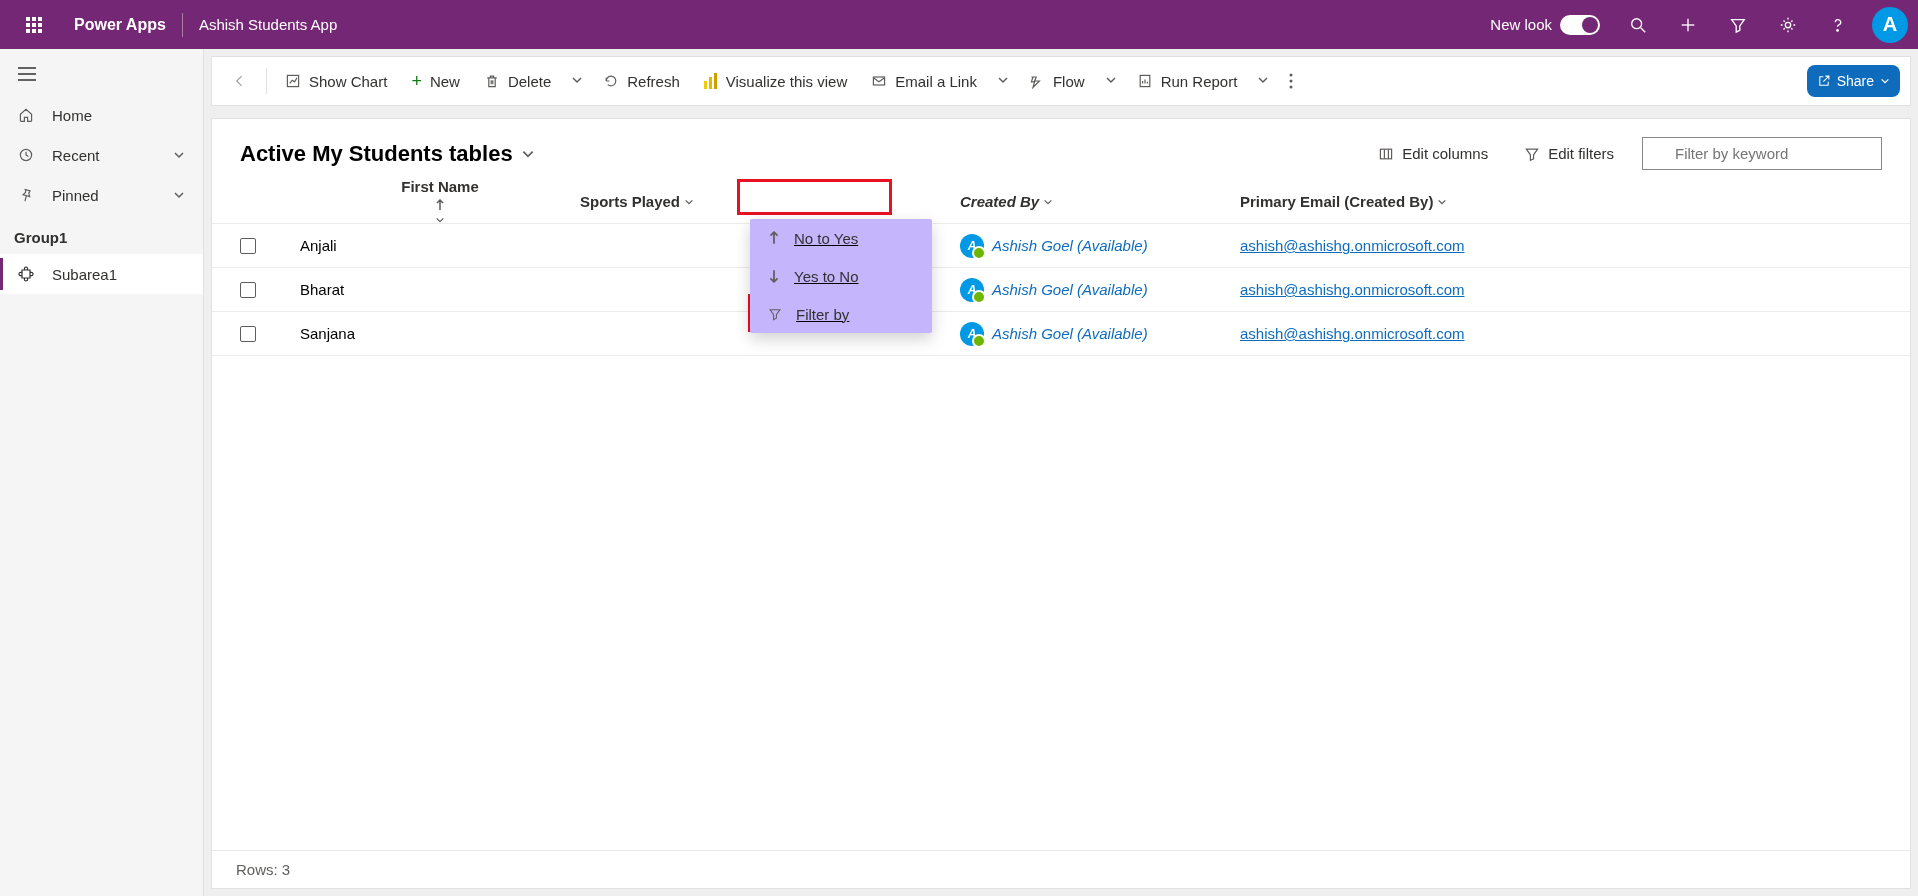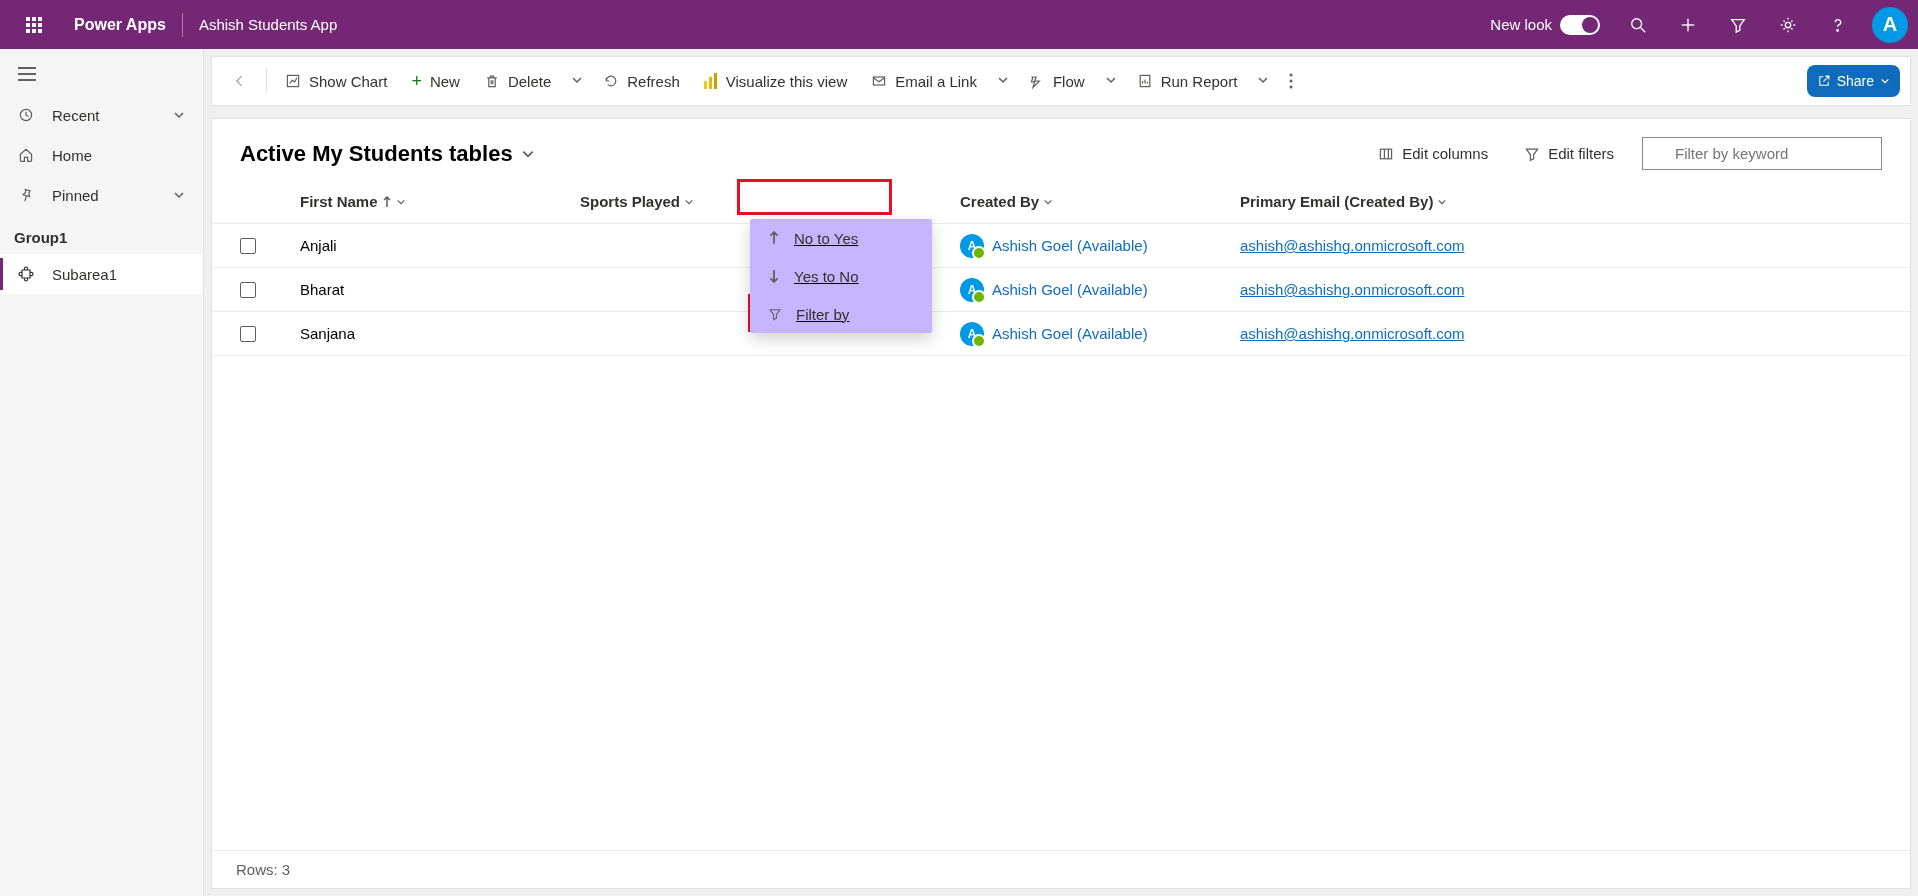--- a/index.html
+++ b/index.html
@@ -51,23 +51,23 @@
 .head-btn { display:flex; align-items:center; gap:8px; font-size:15px; color:#323130; cursor:pointer; padding:6px 8px; }
 .filter-input { width:240px; height:33px; border:1px solid #8a8886; padding:0 10px 0 32px; font-size:15px; position:relative; }
 .filter-wrap { position:relative; }
 .filter-wrap .sico { position:absolute; left:10px; top:8px; color:#605e5c; }
 
 
 .table { width:100%; }
 .thead { display:flex; align-items:center; height:44px; border-bottom:1px solid #edebe9; padding:0 28px; }
 .th { font-size:15px; font-weight:600; color:#323130; display:flex; align-items:center; gap:4px; cursor:pointer; }
 .col-check { width:60px; }
-.col-first { width:280px; padding-left:0; }
+.col-first { width:280px; padding-left:0;flex-direction:column; }
 .col-sports { width:380px; }
-.col-created { width:280px; }
+.col-created { width:280px;font-style:italic; }
 .col-email { flex:1; }
 .trow { display:flex; align-items:center; height:44px; border-bottom:1px solid #edebe9; padding:0 28px; font-size:15px; }
 .checkbox { width:16px; height:16px; border:1px solid #605e5c; border-radius:2px; }
 .user-cell { display:flex; align-items:center; gap:8px; color:#0f6cbd; }
 .user-ava { width:24px; height:24px; border-radius:50%; background:#0099e5; display:flex; align-items:center; justify-content:center; color:#fff; font-size:12px; font-weight:700; position:relative; }
 .user-ava::after { content:""; position:absolute; right:-2px; bottom:-2px; width:10px; height:10px; background:#6bb700; border:2px solid #fff; border-radius:50%; }
 .email-link { color:#0f6cbd;text-decoration:underline; }
 
 
 .redbox { position:absolute; border:3px solid #e81123; pointer-events:none; }
@@ -147,36 +147,36 @@
     <div class="hamburger">
       <svg width="18" height="14" viewBox="0 0 18 14" stroke="#323130" stroke-width="1.5">
           <line x1="0" y1="1" x2="18" y2="1"></line>
           <line x1="0" y1="7" x2="18" y2="7"></line>
           <line x1="0" y1="13" x2="18" y2="13"></line>
         </svg>
     </div>
     <div class="nav-item">
       <span class="ico">
           <svg width="16" height="16" viewBox="0 0 20 20" fill="none" stroke="#605e5c" stroke-width="1.5">
+            <path d="M3 9l7-6 7 6v8a1 1 0 0 1-1 1h-4v-5H8v5H4a1 1 0 0 1-1-1V9z"></path>
+          </svg>
+        </span>
+      <span>Home</span>
+    </div>
+    <div class="nav-item">
+      <span class="ico">
+          <svg width="16" height="16" viewBox="0 0 20 20" fill="none" stroke="#605e5c" stroke-width="1.5">
             <circle cx="10" cy="10" r="7"></circle>
             <path d="M10 6v4l3 2"></path>
           </svg>
         </span>
       <span>Recent</span>
       <span class="chev"><svg width="12" height="12" viewBox="0 0 12 12" fill="none" stroke="#605e5c" stroke-width="1.5">
             <path d="M2 4l4 4 4-4"></path>
           </svg></span>
-    </div>
-    <div class="nav-item">
-      <span class="ico">
-          <svg width="16" height="16" viewBox="0 0 20 20" fill="none" stroke="#605e5c" stroke-width="1.5">
-            <path d="M3 9l7-6 7 6v8a1 1 0 0 1-1 1h-4v-5H8v5H4a1 1 0 0 1-1-1V9z"></path>
-          </svg>
-        </span>
-      <span>Home</span>
     </div>
     <div class="nav-item">
       <span class="ico">
           <svg width="16" height="16" viewBox="0 0 20 20" fill="none" stroke="#605e5c" stroke-width="1.5">
             <path d="M12 3l5 5-3 2-1 4-3-3-5 5 5-5-3-3 4-1 2-3z" transform="rotate(-30 10 10)"></path>
           </svg>
         </span>
       <span>Pinned</span>
       <span class="chev"><svg width="12" height="12" viewBox="0 0 12 12" fill="none" stroke="#605e5c" stroke-width="1.5">
             <path d="M2 4l4 4 4-4"></path>

